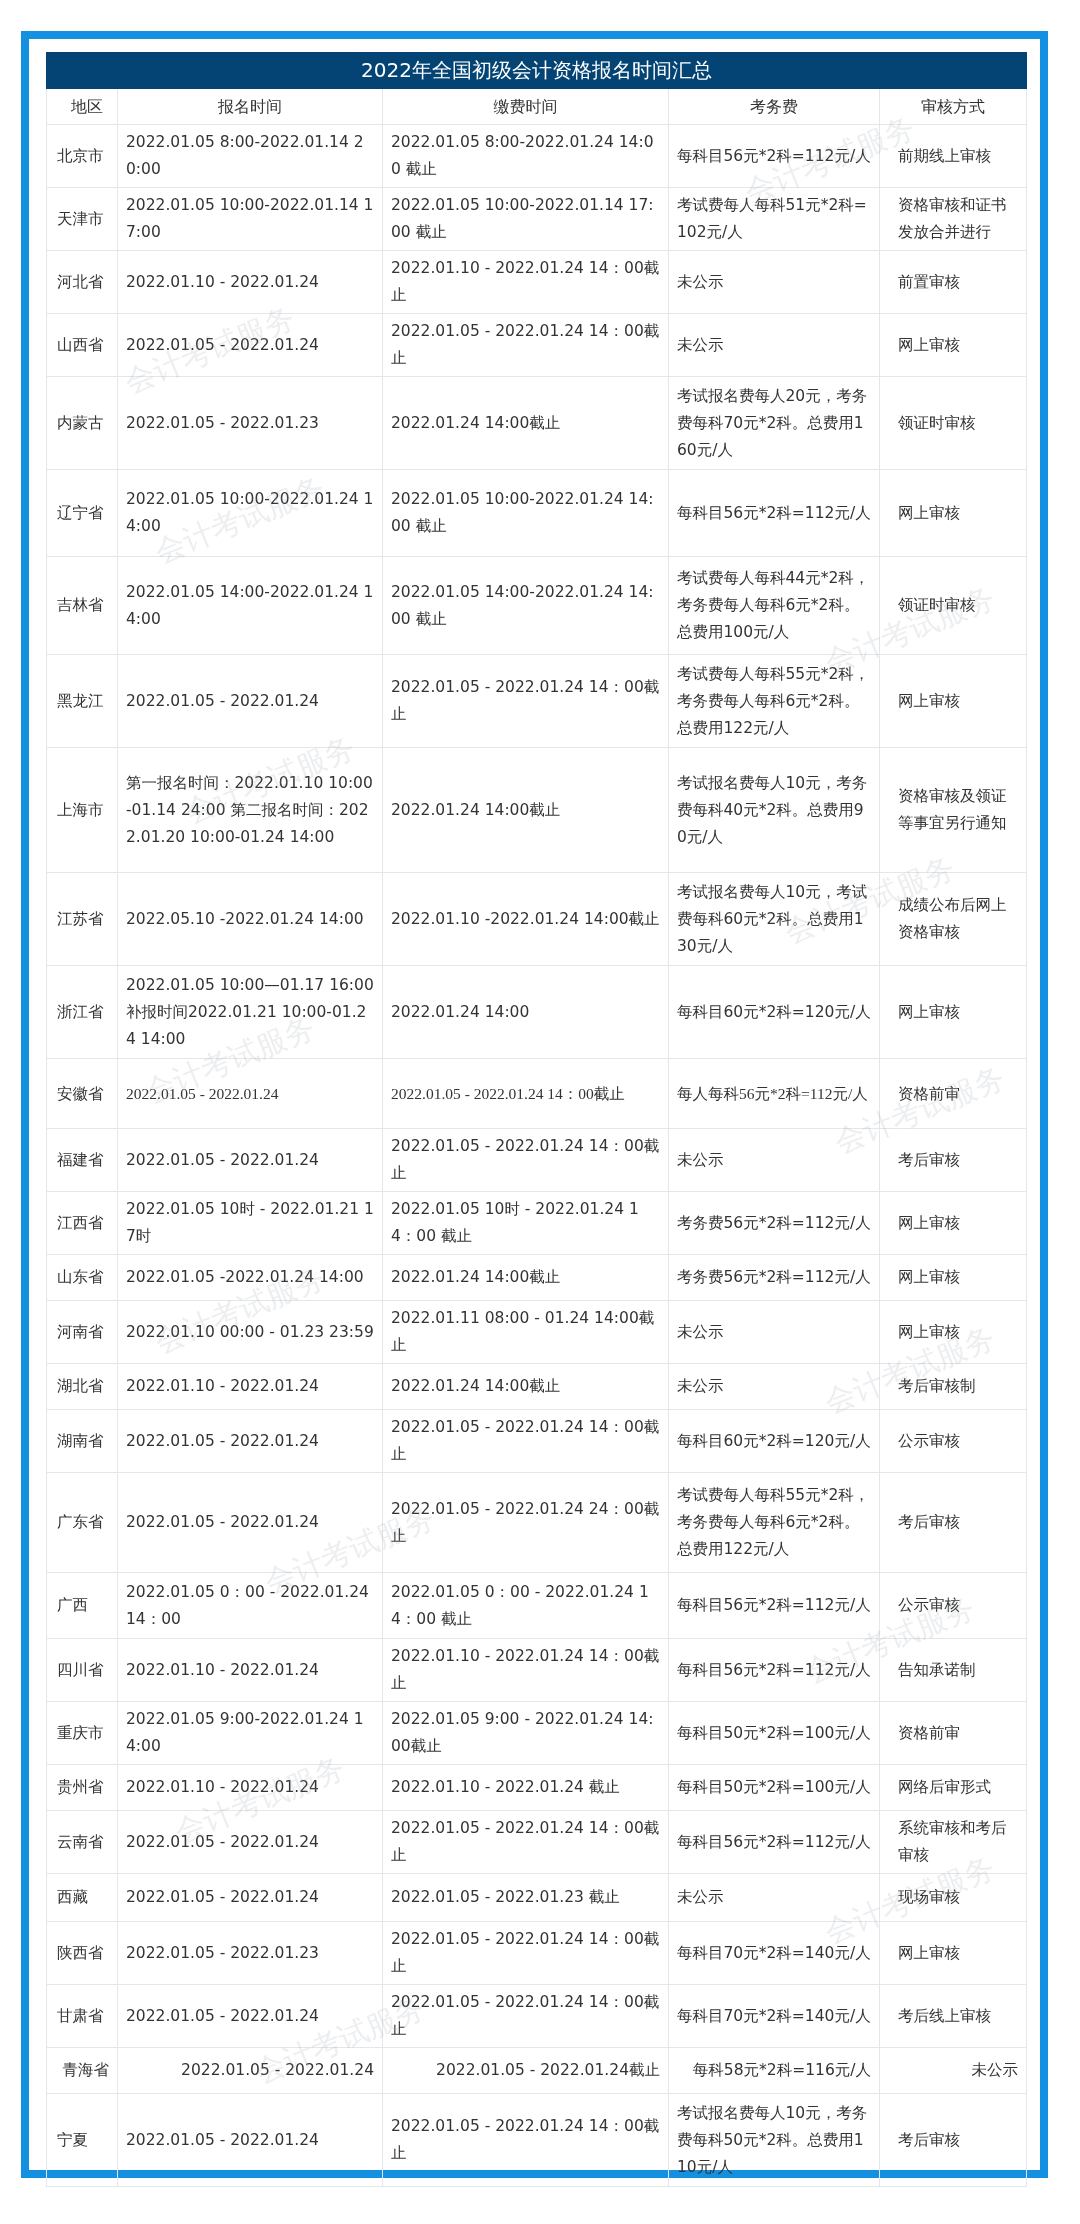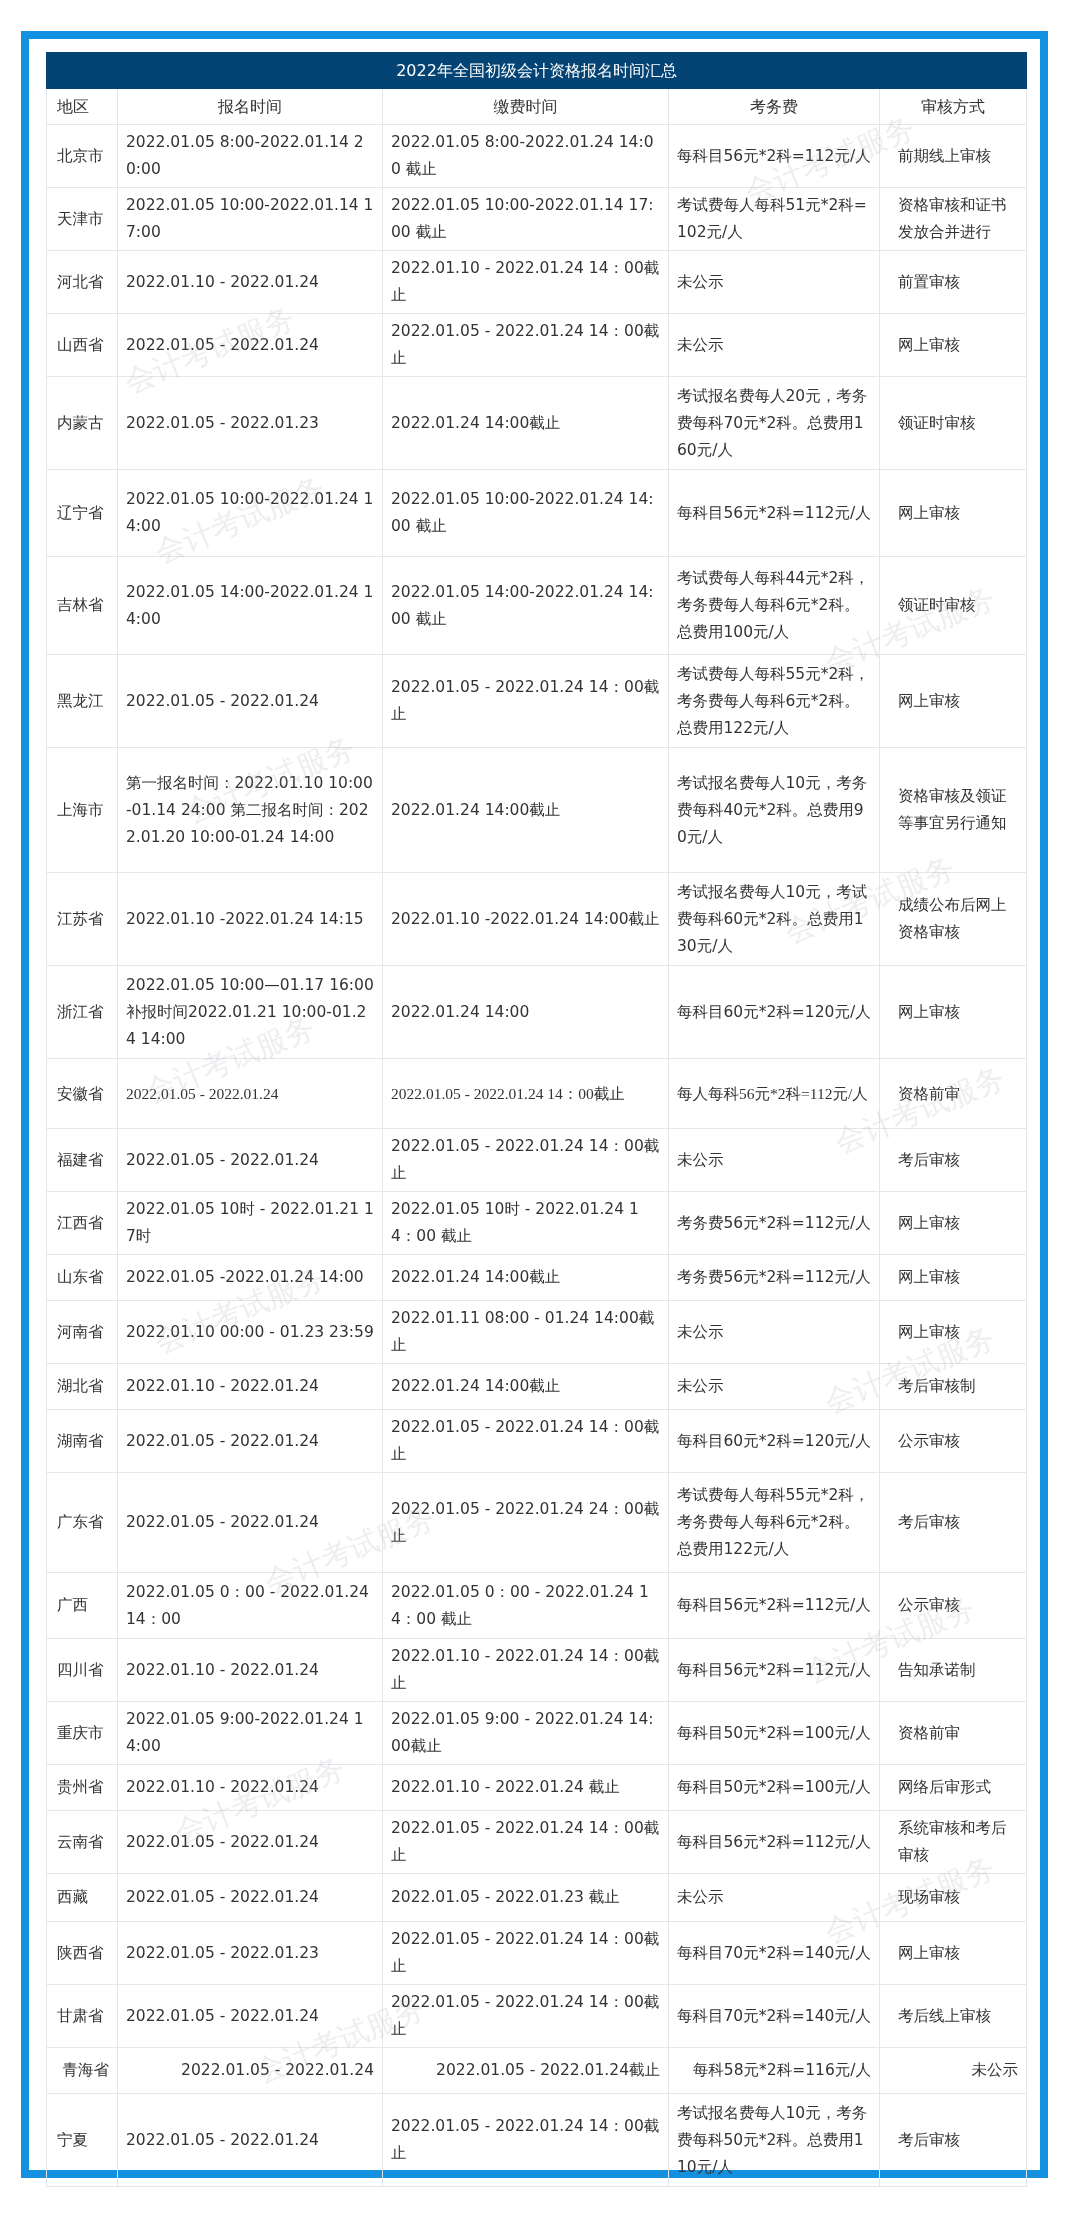--- a/index.html
+++ b/index.html
@@ -1,22 +1,22 @@
 <!DOCTYPE html>
 <html><head>
 <meta charset="utf-8">
 <style>
   html, body { margin:0; padding:0; background:#ffffff; }
   body { width:1080px; height:2224px; position:relative; overflow:hidden; font-family:"DejaVu Sans","Liberation Sans",sans-serif; }
   .frame { position:absolute; left:21px; top:31px; width:1027px; height:2147px; border:8px solid #1390e0; box-sizing:border-box; background:#fff; }
   .tbl { position:absolute; left:46px; top:52px; width:980px; border-collapse:collapse; table-layout:fixed; }
   .tbl td, .tbl th { border:1px solid #e3e6ea; color:#333; font-size:15.5px; line-height:27px; padding:4px 8px; vertical-align:middle; font-weight:normal; word-break:break-all; }
-  .title-row th { background:#044474; color:#fff; text-align:center; font-size:16px; height:27px; padding:4px; border:1px solid #044474; }
+  .title-row th { background:#044474; color:#fff; text-align:center; font-size:20px; height:27px; padding:4px; border:1px solid #044474; }
   .hdr-row th { background:#fff; text-align:center; font-size:16px; color:#333; }
-  .hdr-row th.c0 { text-align:left; padding-left:10px; }
+  .hdr-row th.c0 { text-align:left; padding-left:24px; }
   td.c0 { padding-left:10px;border-radius:21px; }
   td.c4 { padding-left:18px; }
   .wm { position:absolute; color:rgba(150,160,170,0.18); font-size:30px; transform:rotate(-22deg); pointer-events:none; white-space:nowrap; }
 </style>
 </head>
 <body>
 
 <div class="frame"></div>
 
 <table class="tbl">
@@ -98,21 +98,21 @@
       </tr>
       <tr style="height: 125px;">
         <td class="c0">上海市</td>
         <td class="c1">第一报名时间：2022.01.10 10:00-01.14 24:00 第二报名时间：2022.01.20 10:00-01.24 14:00</td>
         <td class="c2">2022.01.24 14:00截止</td>
         <td class="c3">考试报名费每人10元，考务费每科40元*2科。总费用90元/人</td>
         <td class="c4">资格审核及领证等事宜另行通知</td>
       </tr>
       <tr style="height: 93px;">
         <td class="c0">江苏省</td>
-        <td class="c1">2022.01.10 -2022.01.24 14:15</td>
+        <td class="c1">2022.05.10 -2022.01.24 14:00</td>
         <td class="c2">2022.01.10 -2022.01.24 14:00截止</td>
         <td class="c3">考试报名费每人10元，考试费每科60元*2科。总费用130元/人</td>
         <td class="c4">成绩公布后网上资格审核</td>
       </tr>
       <tr style="height: 93px;">
         <td class="c0">浙江省</td>
         <td class="c1">2022.01.05 10:00—01.17 16:00 补报时间2022.01.21 10:00-01.24 14:00</td>
         <td class="c2">2022.01.24 14:00</td>
         <td class="c3">每科目60元*2科=120元/人</td>
         <td class="c4">网上审核</td>

